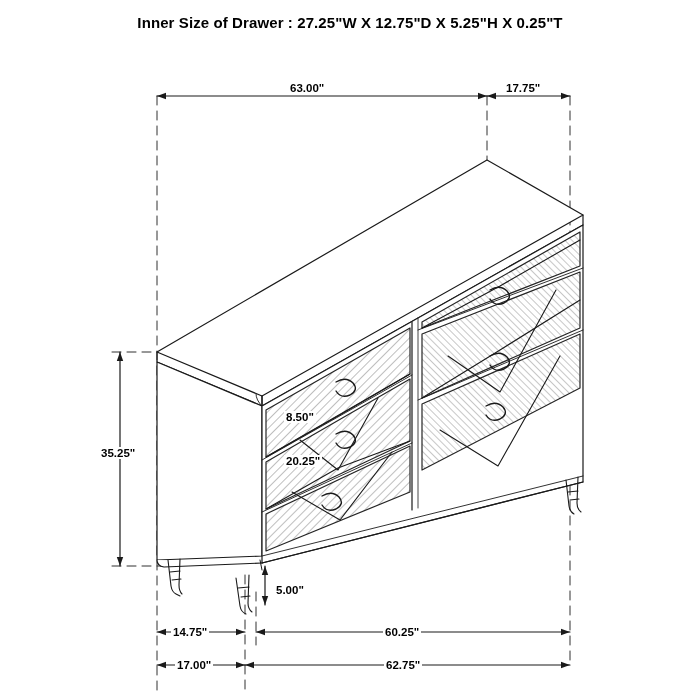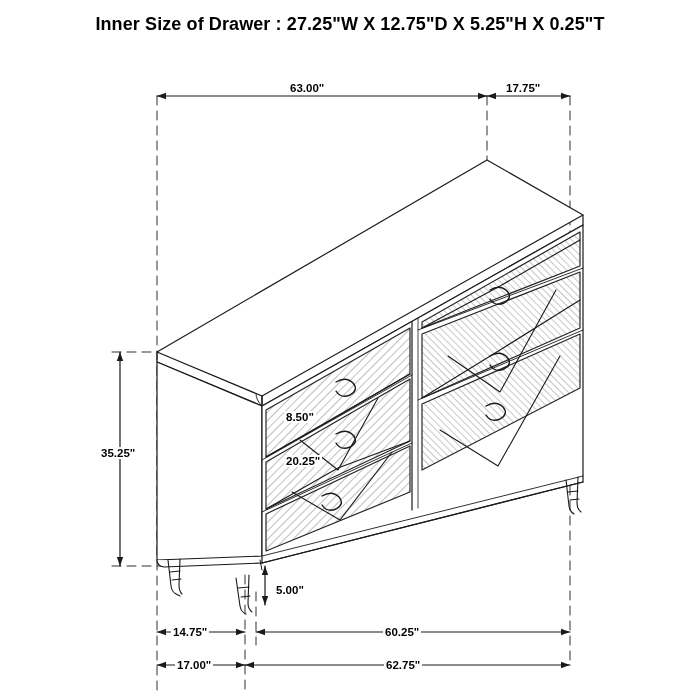--- a/index.html
+++ b/index.html
@@ -20,21 +20,21 @@
     left: 0; top: 0;
     width: 700px;
     height: 700px;
   }
   #title {
     position: absolute;
     left: 0;
     top: 14px;
     width: 700px;
     text-align: center;
-    font-size: 18px;
+    font-size: 15px;
     font-weight: bold;
     letter-spacing: 0.1px;
   }
   svg.diagram {
     position: absolute;
     left: 0;
     top: 0;
   }
   .dimlabel {
     position: absolute;

